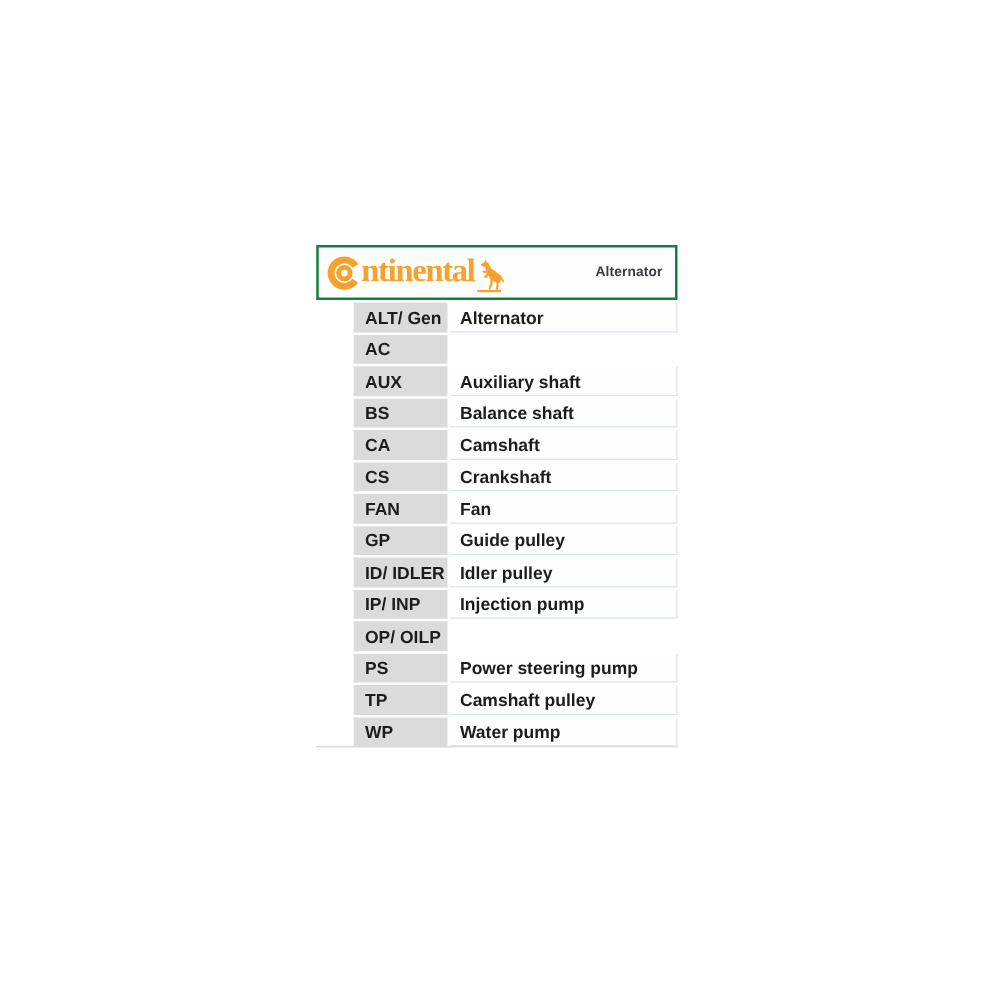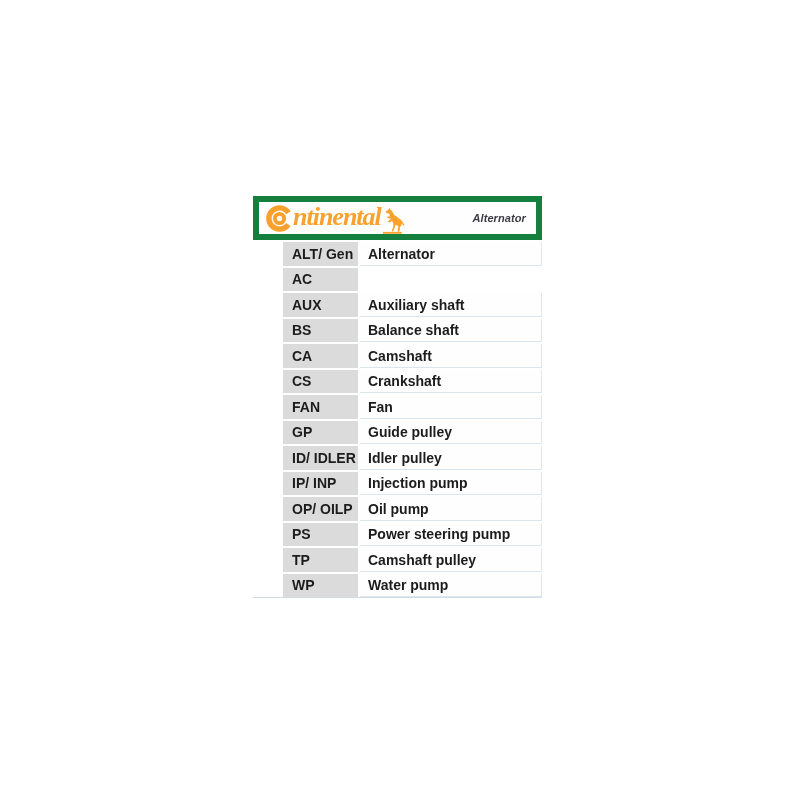--- a/index.html
+++ b/index.html
@@ -21,26 +21,25 @@
     position: absolute;
     left: 253px;
     top: 196px;
     width: 289px;
   }
   .brand-header {
     box-sizing: border-box;
     height: 44px;
     width: 289px;
     background: #fefefe;
-    border: 6px solid #15803d;
+    border: 2px solid #15803d;
     display: flex;
     align-items: center;
     justify-content: space-between;
     padding: 0 10px 0 6px;
-    font-style: italic;
   }
   .logo {
     display: flex;
     align-items: center;
     line-height: 1;
   }
   .monogram {
     display: block;
     margin-right: -1px;
   }
@@ -184,21 +183,20 @@
     <div class="desc-cell">Idler pulley</div>
   </div>
 
   <div class="legend-row">
     <div class="abbr-cell">IP/ INP</div>
     <div class="desc-cell">Injection pump</div>
   </div>
 
   <div class="legend-row">
     <div class="abbr-cell">OP/ OILP</div>
-    <div class="desc-cell">Oil pump</div>
   </div>
 
   <div class="legend-row">
     <div class="abbr-cell">PS</div>
     <div class="desc-cell">Power steering pump</div>
   </div>
 
   <div class="legend-row">
     <div class="abbr-cell">TP</div>
     <div class="desc-cell">Camshaft pulley</div>

